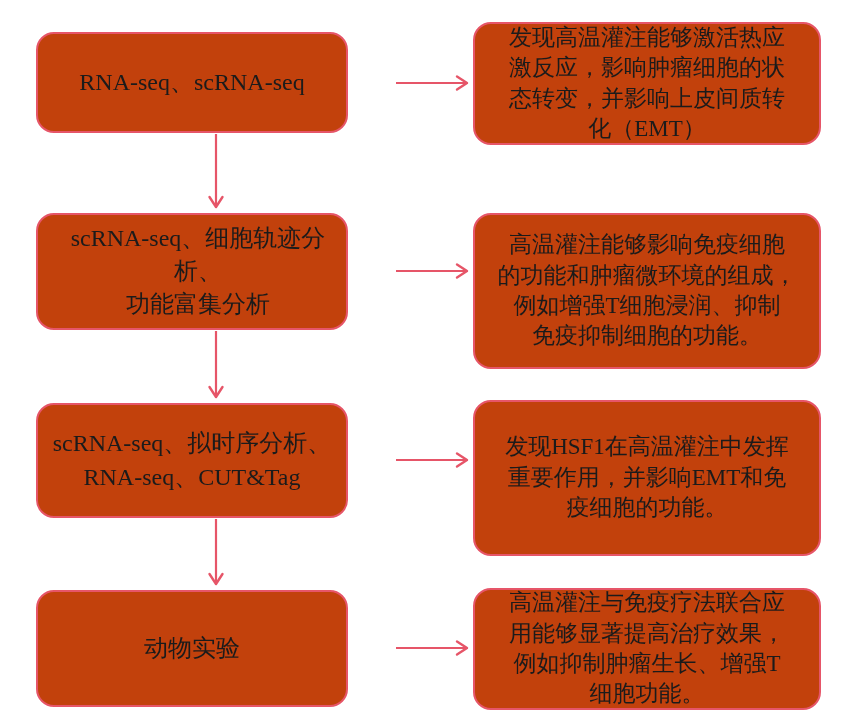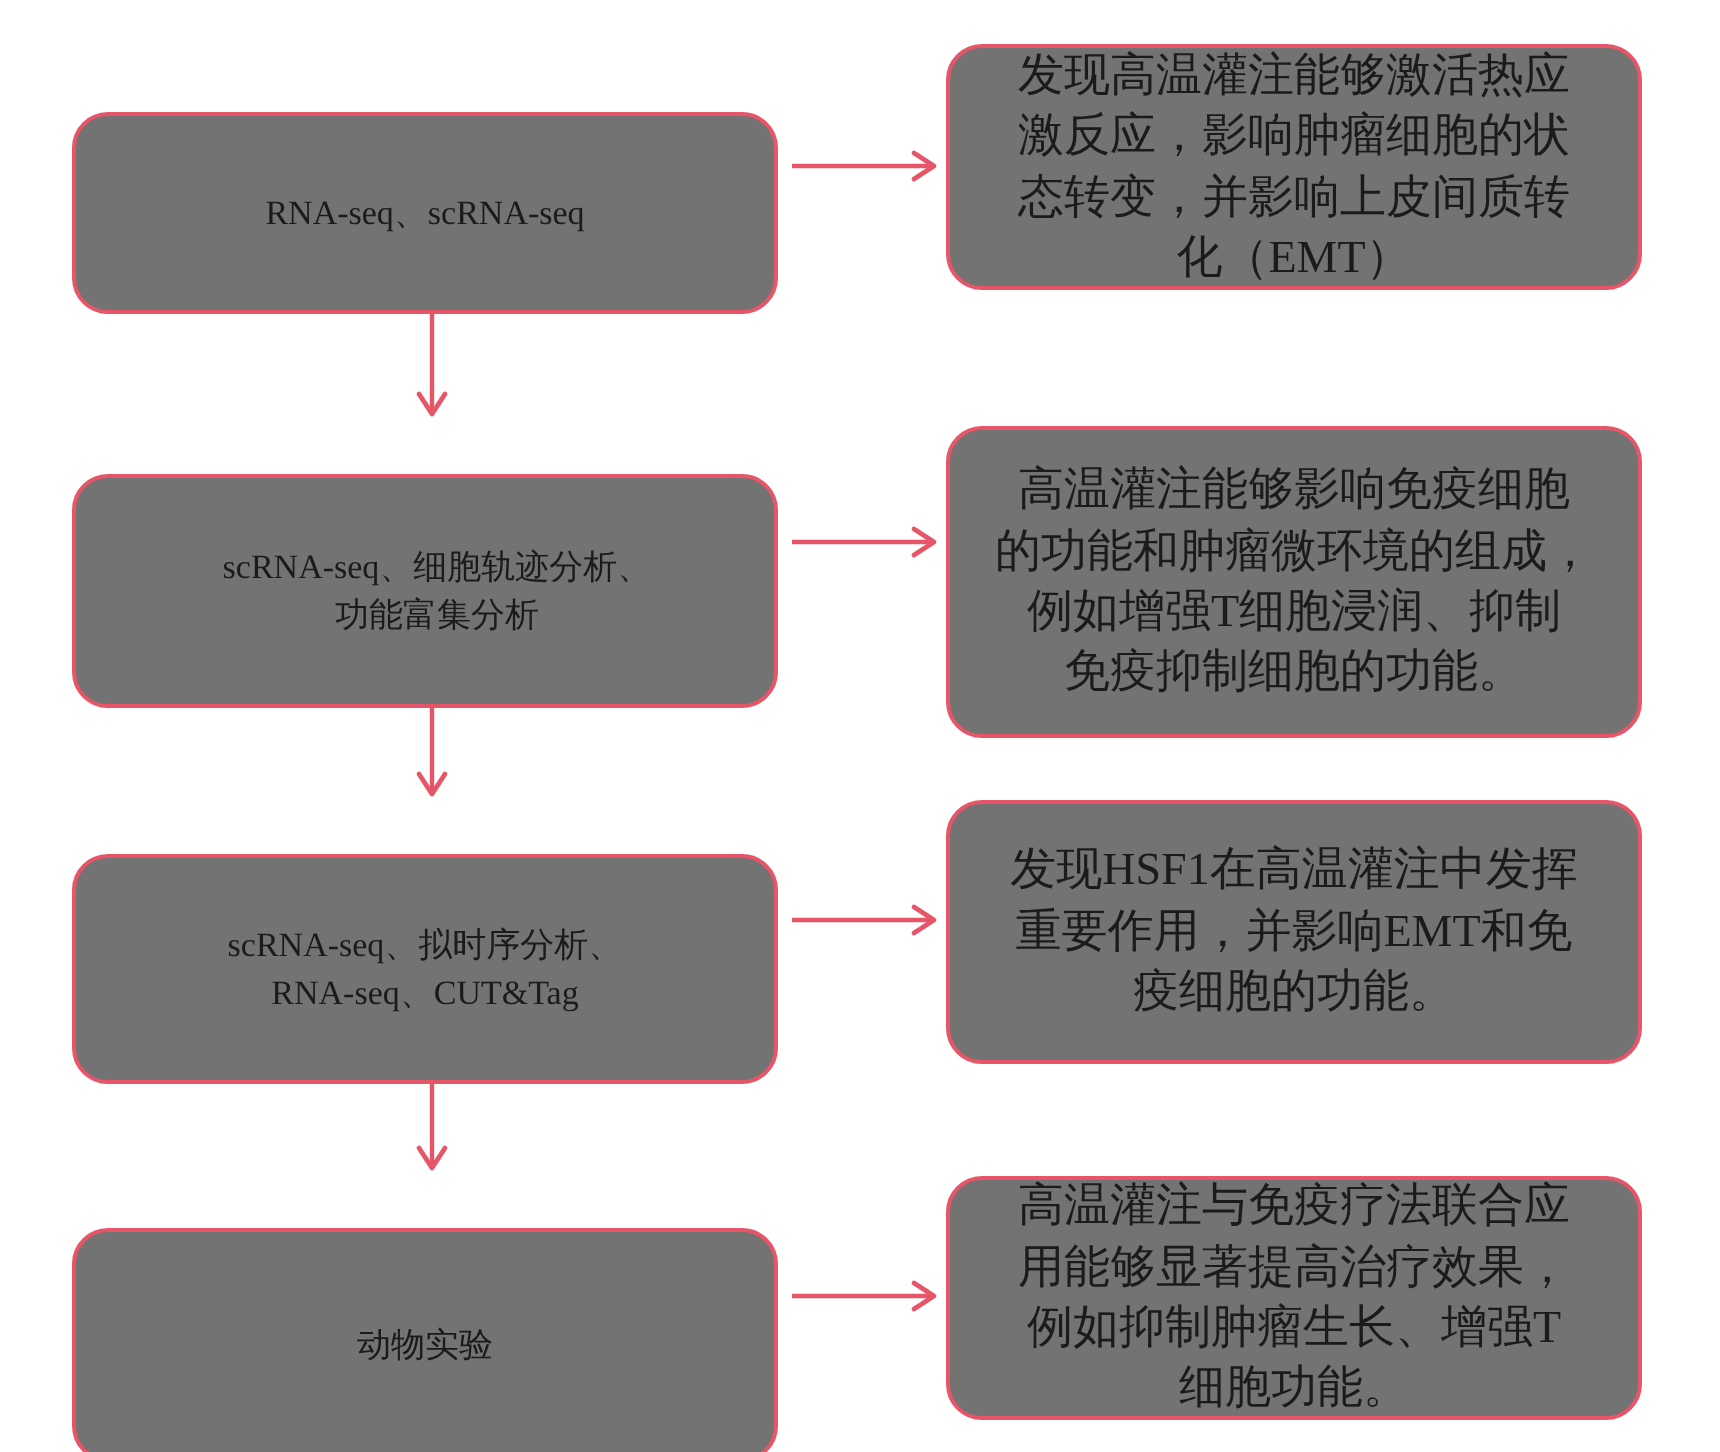--- a/index.html
+++ b/index.html
@@ -20,36 +20,36 @@
   }
   .box {
     position: absolute;
     box-sizing: border-box;
     border: 2.4px solid #e65568;
     border-radius: 18px;
     display: flex;
     align-items: center;
     justify-content: center;
     text-align: center;
-    background: #737373;
+    background: #c2410c;
   }
   .box span {
     white-space: pre-line;
     display: block;
     width: 100%;
   }
-  .left  { left: 36px;  width: 353px; font-size: 17px; line-height: 1.38; padding: 2px 8px; margin-top: 24px; }
+  .left  { left: 36px;  width: 312px; font-size: 24px; line-height: 1.38; padding: 2px 8px; }
   .right { left: 473px; width: 348px; font-size: 23px; line-height: 1.32; padding: 2px 4px; }
   .l1 { top: 32px;  height: 101px; }
   .l2 { top: 213px; height: 117px; padding-left: 20px; }
   .l3 { top: 403px; height: 115px; }
   .l4 { top: 590px; height: 117px; }
   .r1 { top: 22px;  height: 123px; }
   .r2 { top: 213px; height: 156px; }
-  .r3 { top: 400px; height: 132px; }
+  .r3 { top: 400px; height: 156px; }
   .r4 { top: 588px; height: 122px; text-align: center; }
 </style>
 </head>
 <body>
 
 <div class="canvas">
 
   <svg class="arrows" viewBox="0 0 860 726" aria-hidden="true">
     <defs>
       <marker id="chevron" markerUnits="userSpaceOnUse" markerWidth="18" markerHeight="18" viewBox="0 0 18 18" refX="13" refY="9" orient="auto">

